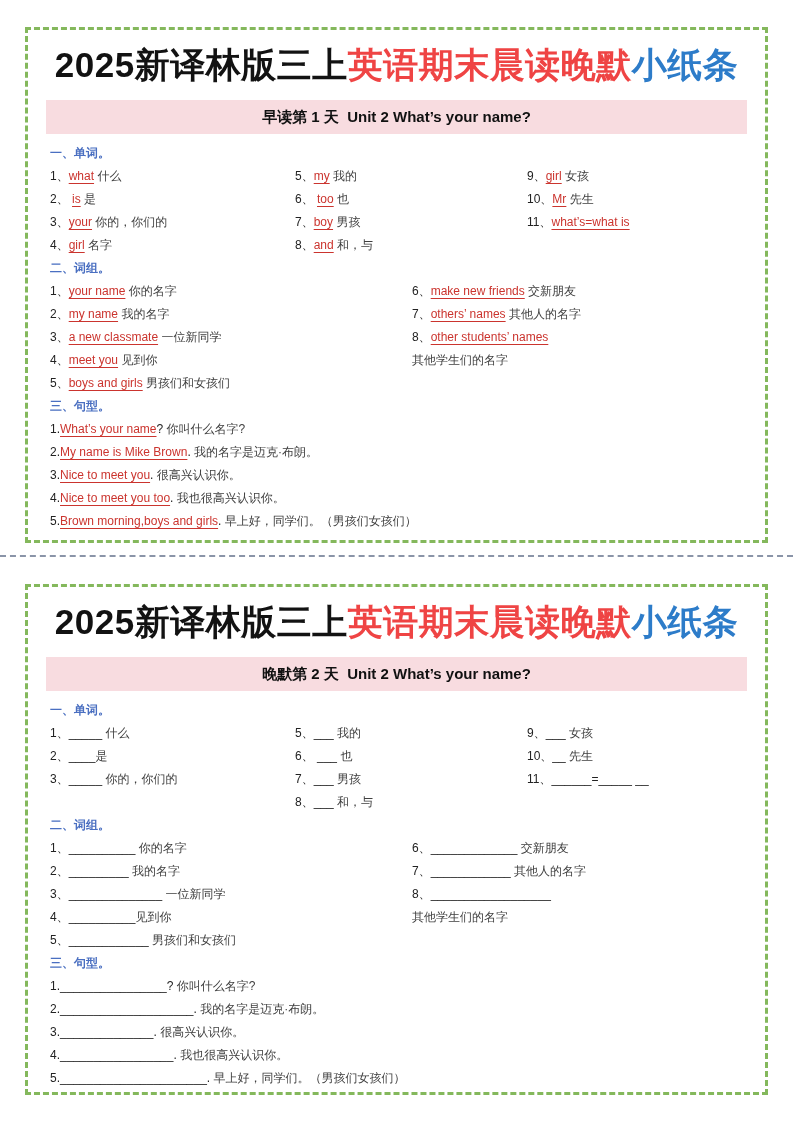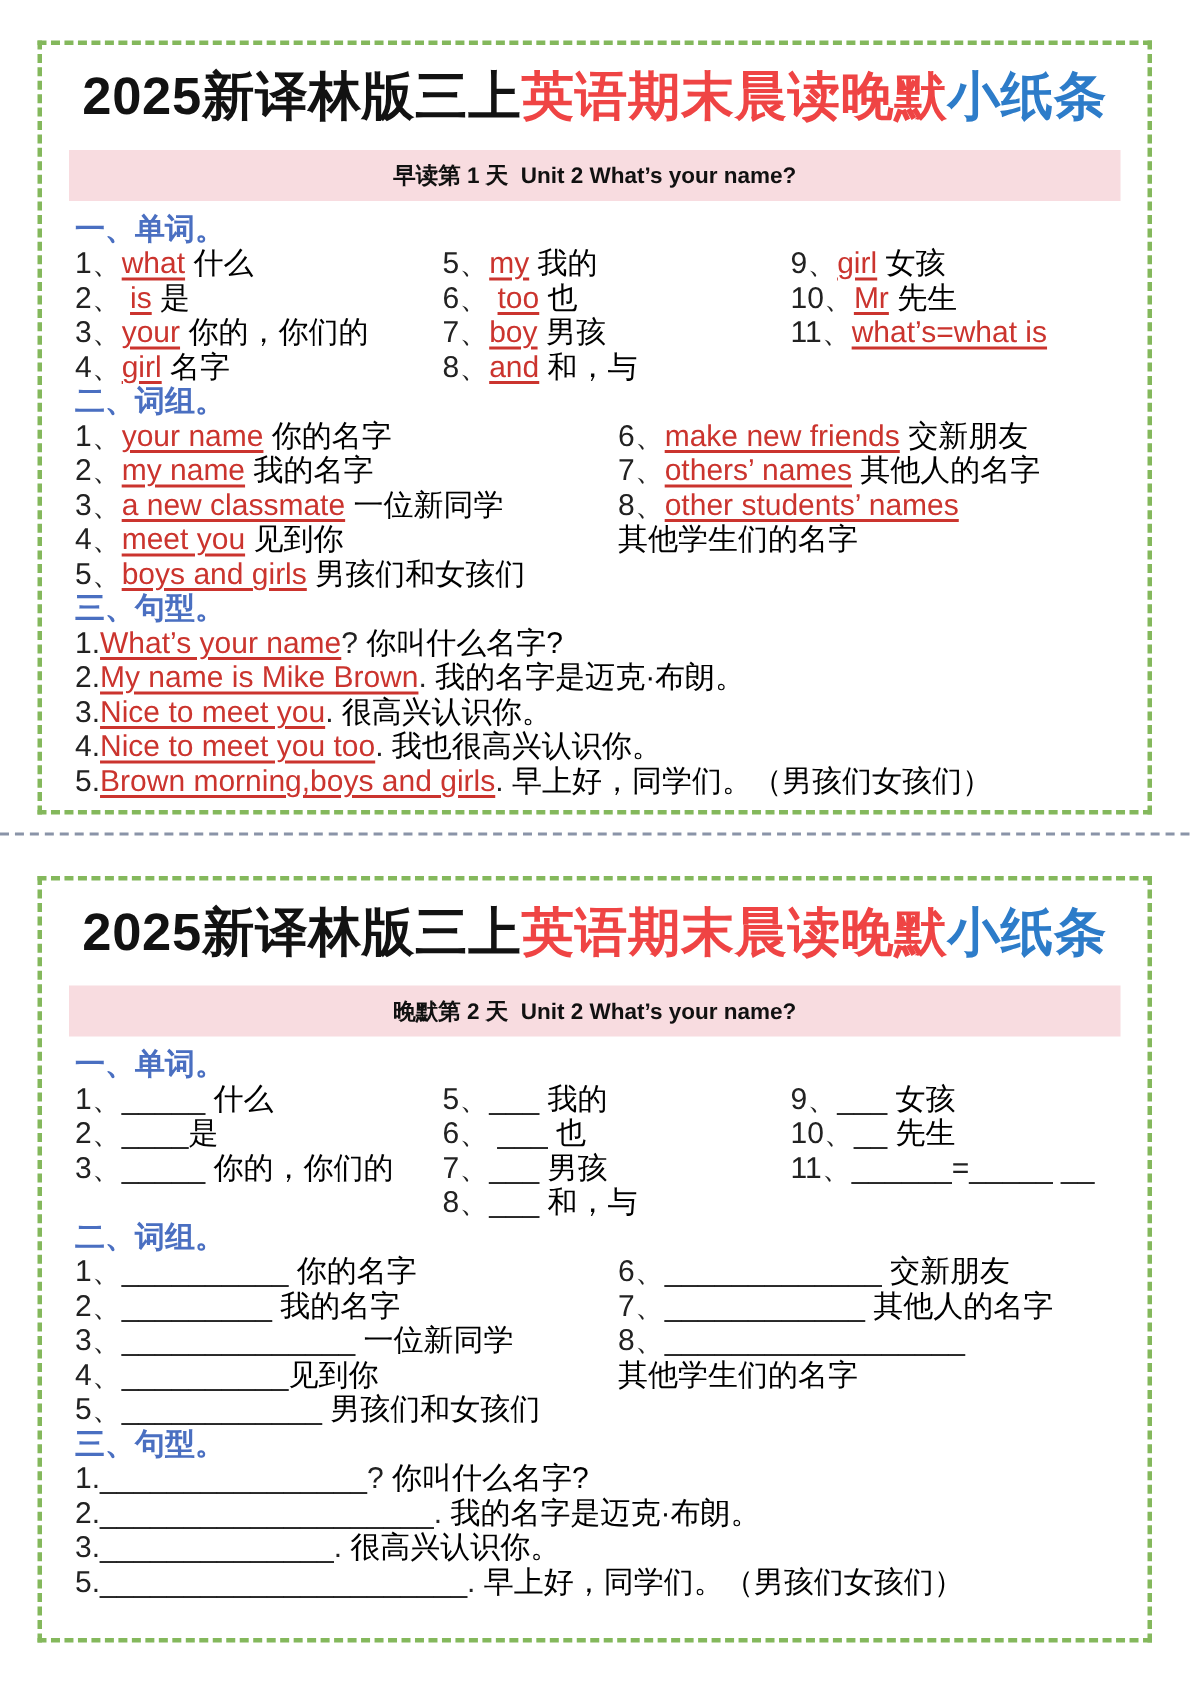--- a/index.html
+++ b/index.html
@@ -11,25 +11,25 @@
   #sheet2{top:584px;height:511px;}
   .divider{position:absolute;top:555px;left:0;width:793px;height:0;
            border-top:2px dashed #8a94a8;}
   .title{text-align:center;font-weight:bold;font-size:35px;line-height:46px;
          margin-top:12px;white-space:pre;letter-spacing:.5px;}
   .t-black{color:#121212;}
   .t-red{color:#ef4444;}
   .t-blue{color:#2d7cc9;}
   .banner{margin:12px 18px 8px 18px;background:#f8dce0;text-align:center;
           font-weight:bold;font-size:15px;color:#111;padding:8px 0 7px 0;white-space:pre;}
-  .content{padding:0 10px 0 22px;font-size:20px;}
+  .content{padding:0 10px 0 22px;font-size:12px;}
   .sec{color:#4a6fc1;font-weight:bold;line-height:23px;white-space:pre;}
   .row{line-height:23px;white-space:pre;}
   .num{color:#222;}
-  .cn{color:#000000;}
+  .cn{color:#404040;}
   .en{color:#cb342e;text-decoration:underline;text-decoration-color:#cb342e;
       text-underline-offset:3px;}
   .blank{color:#222;letter-spacing:0;}
   .word-grid{display:grid;grid-template-columns:245px 232px 1fr;}
   .phrase-grid{display:grid;grid-template-columns:362px 1fr;}
 </style>
 </head>
 <body>
 
 <div class="sheet" id="sheet1">
@@ -122,16 +122,17 @@
         <div class="row"><span class="num">7、</span><span class="blank">____________</span><span class="cn"> 其他人的名字</span></div>
         <div class="row"><span class="num">8、</span><span class="blank">__________________</span><span class="cn"></span></div>
         <div class="row"><span class="cn">其他学生们的名字</span></div>
       </div>
     </div>
     <div class="sec">三、句型。</div>
     <div>
       <div class="row"><span class="num">1.</span><span class="blank">________________</span><span class="num">?</span><span class="cn"> 你叫什么名字?</span></div>
       <div class="row"><span class="num">2.</span><span class="blank">____________________</span><span class="num">.</span><span class="cn"> 我的名字是迈克·布朗。</span></div>
       <div class="row"><span class="num">3.</span><span class="blank">______________</span><span class="num">.</span><span class="cn"> 很高兴认识你。</span></div>
+      <div class="row"><span class="num">4.</span><span class="blank">_________________</span><span class="num">.</span><span class="cn"> 我也很高兴认识你。</span></div>
       <div class="row"><span class="num">5.</span><span class="blank">______________________</span><span class="num">.</span><span class="cn"> 早上好，同学们。（男孩们女孩们）</span></div>
     </div>
   </div>
 </div>
 
 </body></html>

